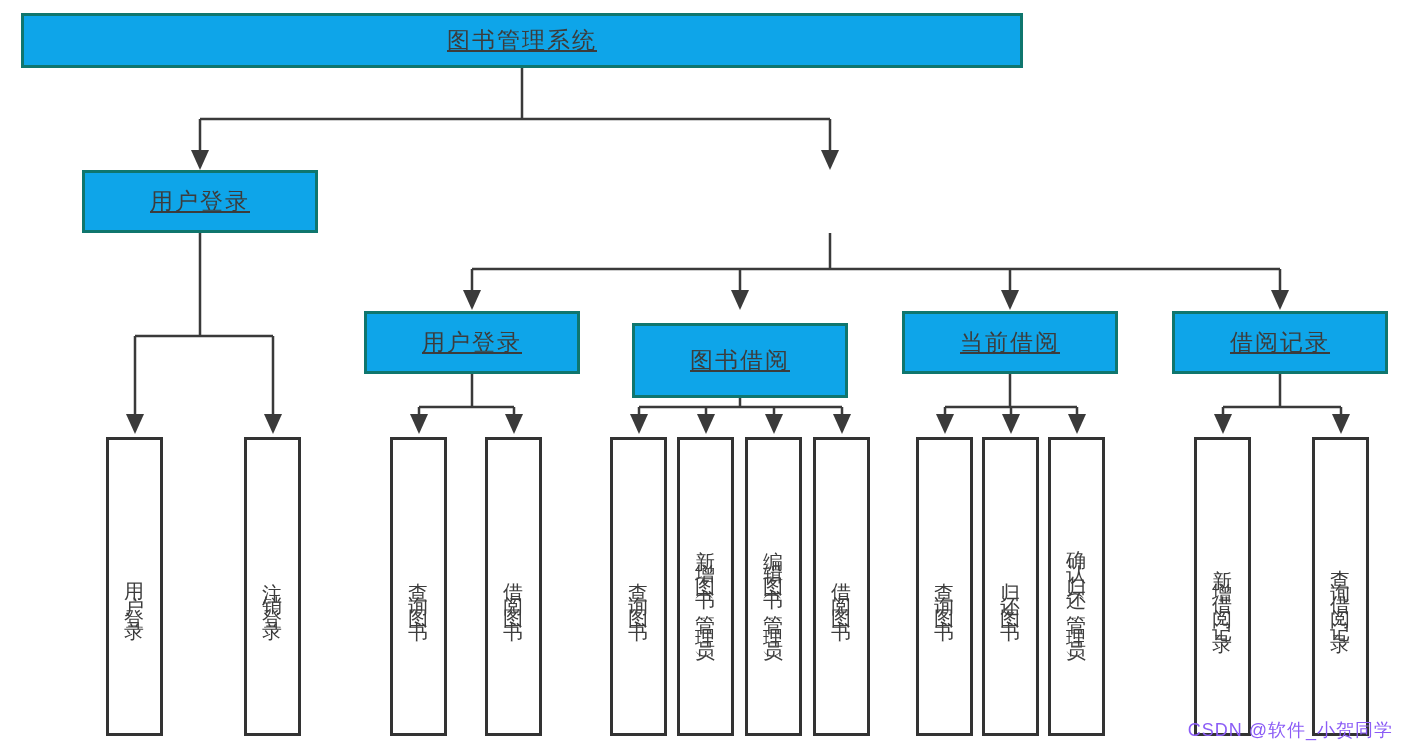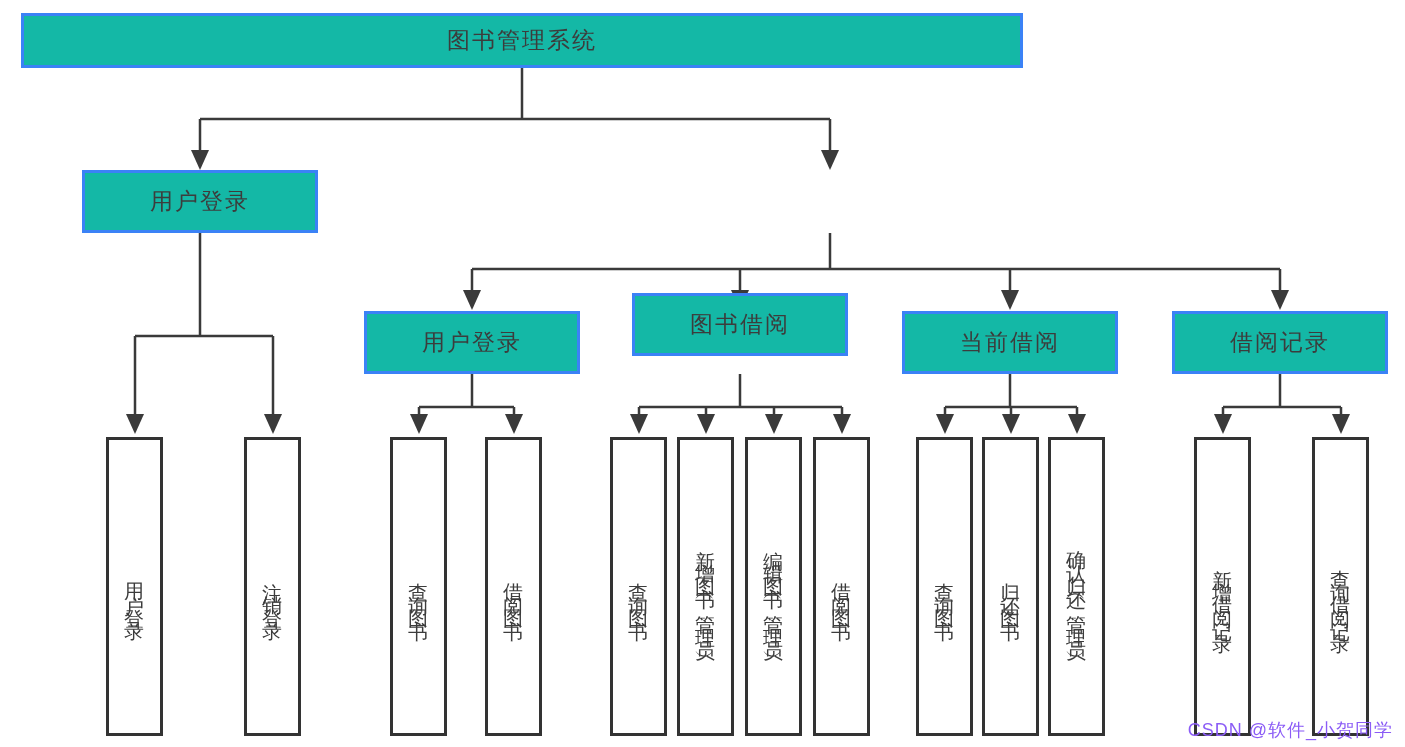--- a/index.html
+++ b/index.html
@@ -16,29 +16,30 @@
 
   .connector-layer {
     position: absolute;
     left: 0; top: 0;
     width: 1405px; height: 747px;
   }
 
   
   .hbox {
     position: absolute;
-    border: 3px solid #3b82f6;
-    background: #14b8a6;
+    border: 3px solid #0f766e;
+    background: #0ea5e9;
     display: flex;
     align-items: center;
     justify-content: center;
     font-size: 23px;
     letter-spacing: 2px;
     color: #3c3c3c;
     white-space: nowrap;
+    text-decoration: underline;
   }
 
   
   .vbox {
     position: absolute;
     top: 437px;
     width: 57px;
     height: 299px;
     border: 3px solid #333333;
     background: #ffffff;
@@ -102,21 +103,21 @@
       <polygon points="1214,414 1232,414 1223,434"></polygon>
       <polygon points="1332,414 1350,414 1341,434"></polygon>
     </g>
   </svg>
 
   <div class="hbox" style="left:21px; top:13px; width:1002px; height:55px;">图书管理系统</div>
 
   <div class="hbox" style="left:82px; top:170px; width:236px; height:63px;">用户登录</div>
 
   <div class="hbox" style="left:364px; top:311px; width:216px; height:63px;">用户登录</div>
-  <div class="hbox" style="left:632px; top:293px; width:216px; height:63px;">图书借阅</div>
+  <div class="hbox" style="left:632px; top:323px; width:216px; height:75px;">图书借阅</div>
   <div class="hbox" style="left:1172px; top:311px; width:216px; height:63px;">借阅记录</div>
   <div class="hbox" style="left:902px; top:311px; width:216px; height:63px;">当前借阅</div>
 
   <div class="vbox" style="left:106px;">
     <span>用户登录</span>
   </div>
   <div class="vbox" style="left:244px;">
     <span>注销登录</span>
   </div>
 

